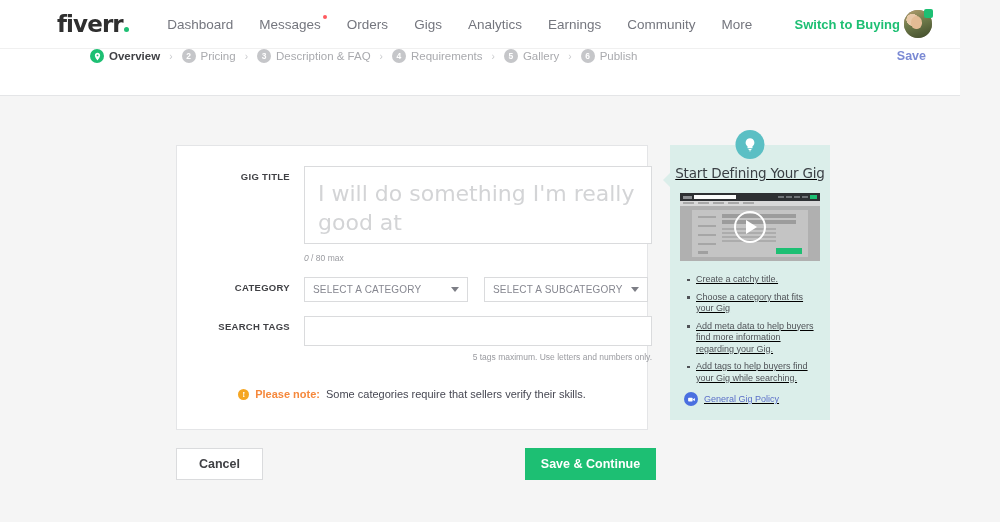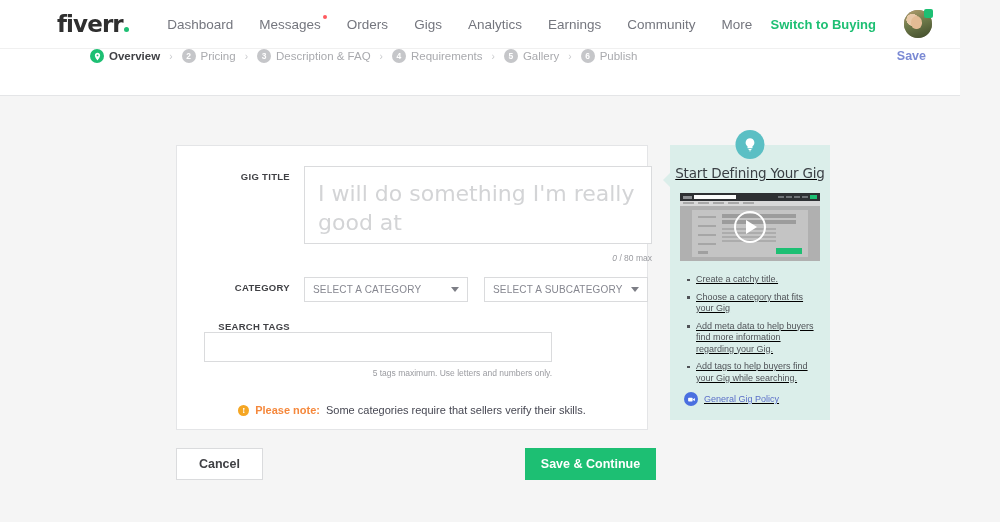--- a/index.html
+++ b/index.html
@@ -60,21 +60,21 @@
     top: -2px; right: -6px;
     width: 4px; height: 4px;
     border-radius: 50%;
     background: #ff5a5f;
   }
   .nav-right {
     margin-left: auto;
     margin-right: 28px;
     display: flex;
     align-items: center;
-    gap: 28px;
+    gap: 4px;
   }
   .switch-buying {
     font-size: 13px;
     color: #1dbf73;
     font-weight: bold;
     cursor: pointer;
   }
   .avatar-wrap {
     position: relative;
     width: 28px; height: 28px;
@@ -208,21 +208,21 @@
     font-size: 22px;
     line-height: 29px;
     color: #d3d4d6;
     resize: none;
     outline: none;
     overflow: hidden;
   }
   .title-input::placeholder { color: #d3d4d6; }
   .counter {
     width: 348px;
-    text-align: right;
+    text-align: left;
     font-size: 8.5px;
     color: #9a9ba0;
     margin-top: 5px;
   }
   .counter em { font-style: italic; }
 
   
   .row-category {
     padding: 14px 0 0 13px;
   }
@@ -252,21 +252,20 @@
     width: 0; height: 0;
     border-left: 4px solid transparent;
     border-right: 4px solid transparent;
     border-top: 5px solid #7d7e86;
     flex-shrink: 0;
   }
 
   
   .row-tags {
     padding: 14px 0 0 13px;
-    flex-direction: column;
   }
   .tags-col { margin-left: 14px; }
   .tags-input {
     width: 348px;
     height: 30px;
     border: 1px solid #dadbdd;
     outline: none;
     padding: 0 10px;
     font-size: 12px;
     color: #404145;

